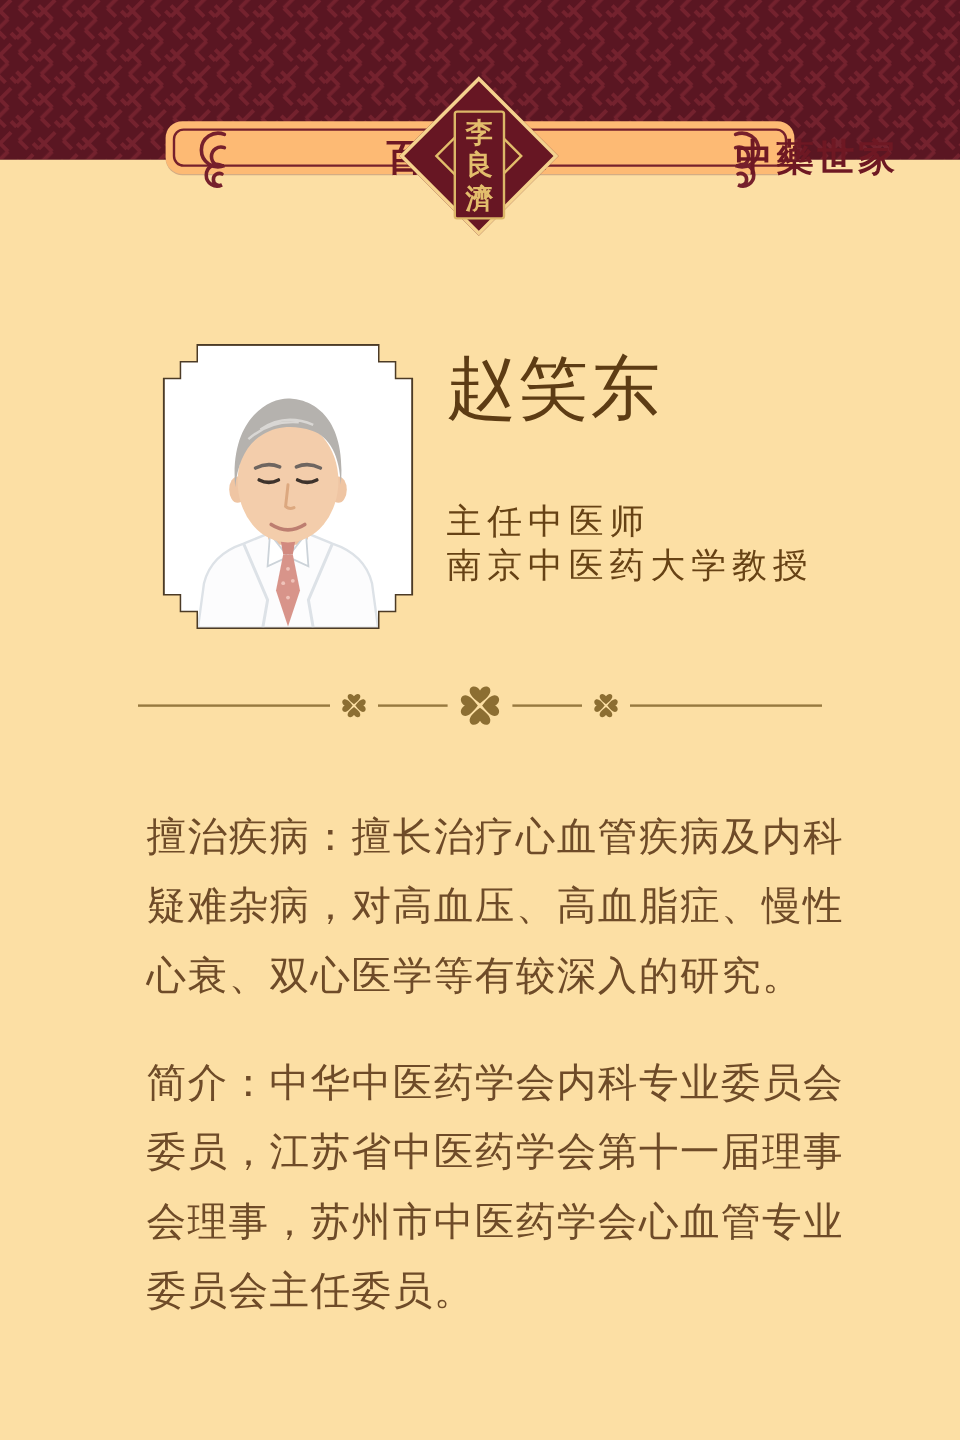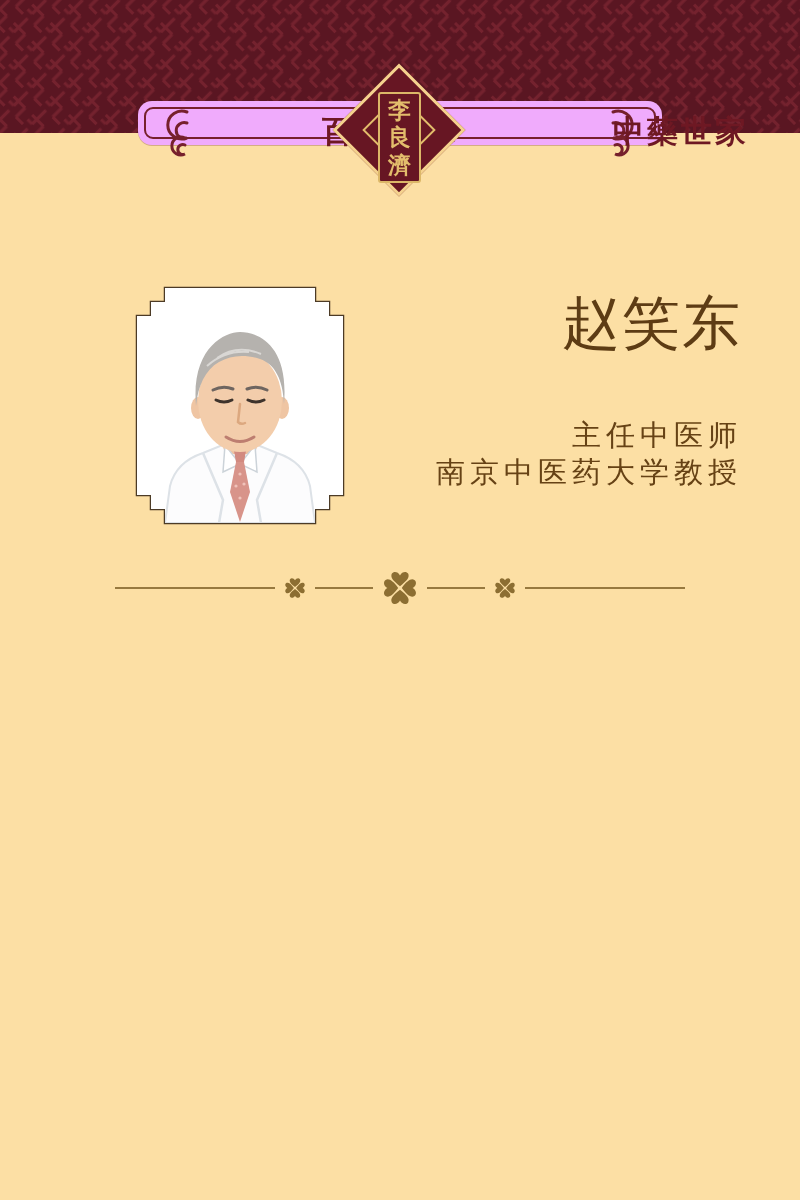--- a/index.html
+++ b/index.html
@@ -7,21 +7,21 @@
   body { font-family:"Liberation Sans","DejaVu Sans",sans-serif; }
 
   .page{ position:relative; width:800px; height:1200px; background:#fcdfa4; overflow:hidden; }
 
   
   .header{ position:absolute; left:0; top:0; width:800px; height:133px; background:#5a1622; }
   .header svg.pattern{ position:absolute; left:0; top:0; }
 
   
   .banner{ position:absolute; left:138px; top:101px; width:524px; height:44px;
-           background:#f0abfc; border-radius:14px; box-shadow:0 1px 0 rgba(90,22,34,.25); }
+           background:#fdba74; border-radius:14px; box-shadow:0 1px 0 rgba(90,22,34,.25); }
   .banner-inner{ position:absolute; left:6px; top:6px; right:6px; bottom:6px;
                  border:2px solid #76202c; border-radius:9px; }
   .banner-text{ position:absolute; top:0; height:61px; line-height:61px; text-align:center;
                 font-family:"Liberation Serif","DejaVu Serif",serif; font-weight:bold;
                 font-size:31px; letter-spacing:3px; color:#6e1823; }
   .banner-text.left{ left:116px; width:272px; }
   .banner-text.right{ left:407px; width:272px; }
   .curl{ position:absolute; top:2px; }
   .curl.left{ left:7px; }
   .curl.right{ right:7px; transform:scaleX(-1); }
@@ -32,21 +32,21 @@
   .diamond-inner{ position:absolute; left:373px; top:104px; width:52px; height:52px;
             border:2px solid #e2bd6b; transform:rotate(45deg); z-index:3; }
   .seal-box{ position:absolute; left:378px; top:92px; width:43px; height:91px;
              background:#671623; border:2px solid #dcb768; border-radius:3px; z-index:4;
              display:flex; flex-direction:column; align-items:center; justify-content:space-evenly; }
   .seal-box span{ font-family:"Liberation Serif","DejaVu Serif",serif; font-weight:bold;
                   font-size:23px; line-height:1; color:#e3bd6c; }
 
   
   .photo-frame{ position:absolute; left:135px; top:286px; }
-  .id-block{ position:absolute; left:372px; top:295px; width:370px; text-align:right; }
+  .id-block{ position:absolute; left:372px; top:295px; width:370px; text-align:left; }
   .doctor-name{ font-family:"Liberation Serif","DejaVu Serif",serif;
                 font-size:58px; line-height:1; letter-spacing:2px; color:#5d3c14; }
   .doctor-titles{ margin-top:64px; }
   .doctor-titles div{ font-family:"Liberation Serif","DejaVu Serif",serif;
                       font-size:29px; line-height:37px; letter-spacing:5px; color:#664215; }
 
   
   .divider{ position:absolute; left:115px; top:571px; width:570px; height:34px;
             display:flex; align-items:center; }
   .divider .line{ height:2px; background:#97793f; }
@@ -186,14 +186,16 @@
         <path transform="translate(0,-2)" d="M0 0 C-8 -6 -11 -10 -9 -14 C-7 -17 -2 -16 0 -12 C2 -16 7 -17 9 -14 C11 -10 8 -6 0 0 Z"></path>
         <path transform="rotate(90) translate(0,-2)" d="M0 0 C-8 -6 -11 -10 -9 -14 C-7 -17 -2 -16 0 -12 C2 -16 7 -17 9 -14 C11 -10 8 -6 0 0 Z"></path>
         <path transform="rotate(180) translate(0,-2)" d="M0 0 C-8 -6 -11 -10 -9 -14 C-7 -17 -2 -16 0 -12 C2 -16 7 -17 9 -14 C11 -10 8 -6 0 0 Z"></path>
         <path transform="rotate(270) translate(0,-2)" d="M0 0 C-8 -6 -11 -10 -9 -14 C-7 -17 -2 -16 0 -12 C2 -16 7 -17 9 -14 C11 -10 8 -6 0 0 Z"></path>
       </g>
     </svg>
     <div class="gap"></div>
     <div class="line l-flex"></div>
   </div>
 
+  <p class="para p1">擅治疾病：擅长治疗心血管疾病及内科疑难杂病，对高血压、高血脂症、慢性心衰、双心医学等有较深入的研究。</p>
+  <p class="para p2">简介：中华中医药学会内科专业委员会委员，江苏省中医药学会第十一届理事会理事，苏州市中医药学会心血管专业委员会主任委员。</p>
 
 </div>
 
 </body></html>

